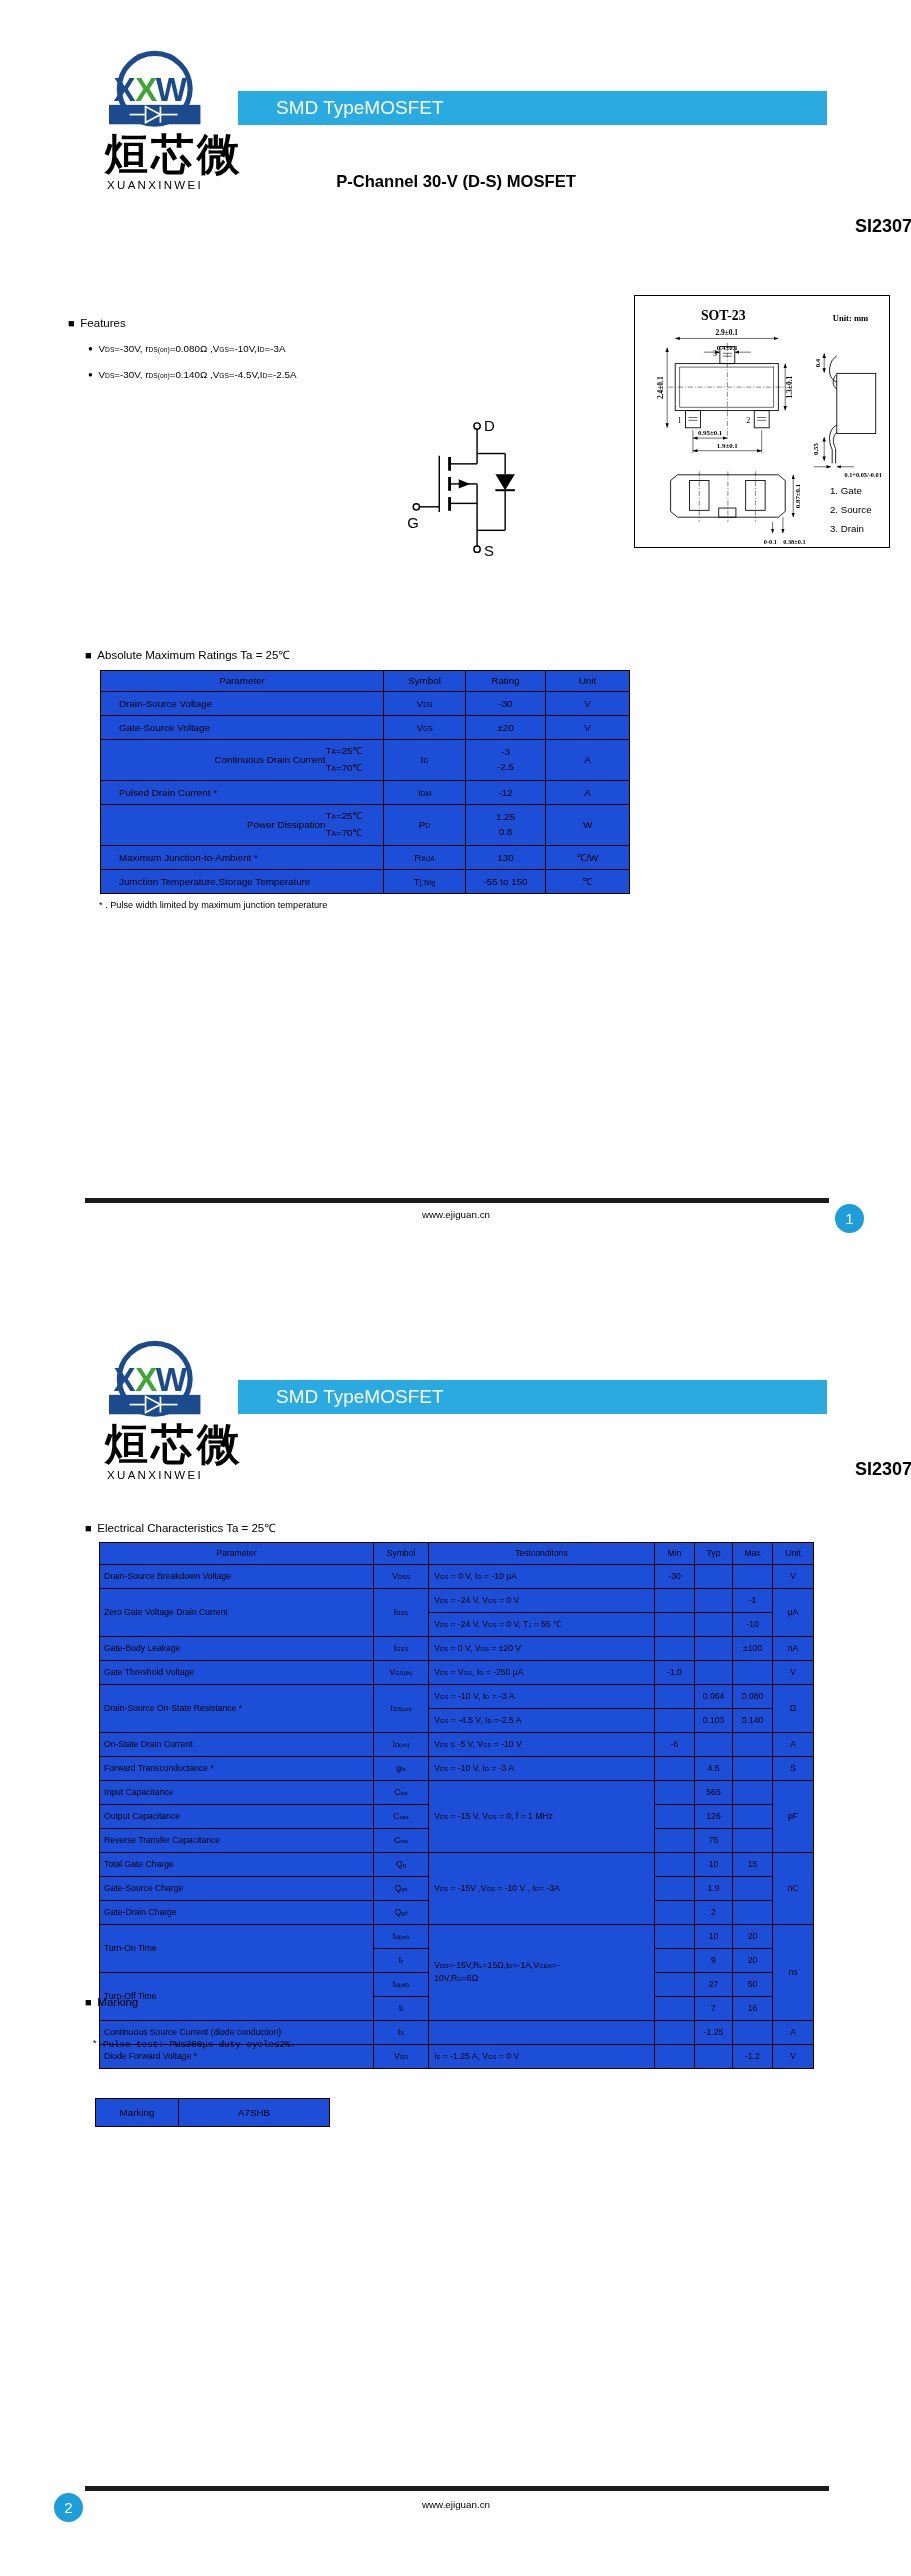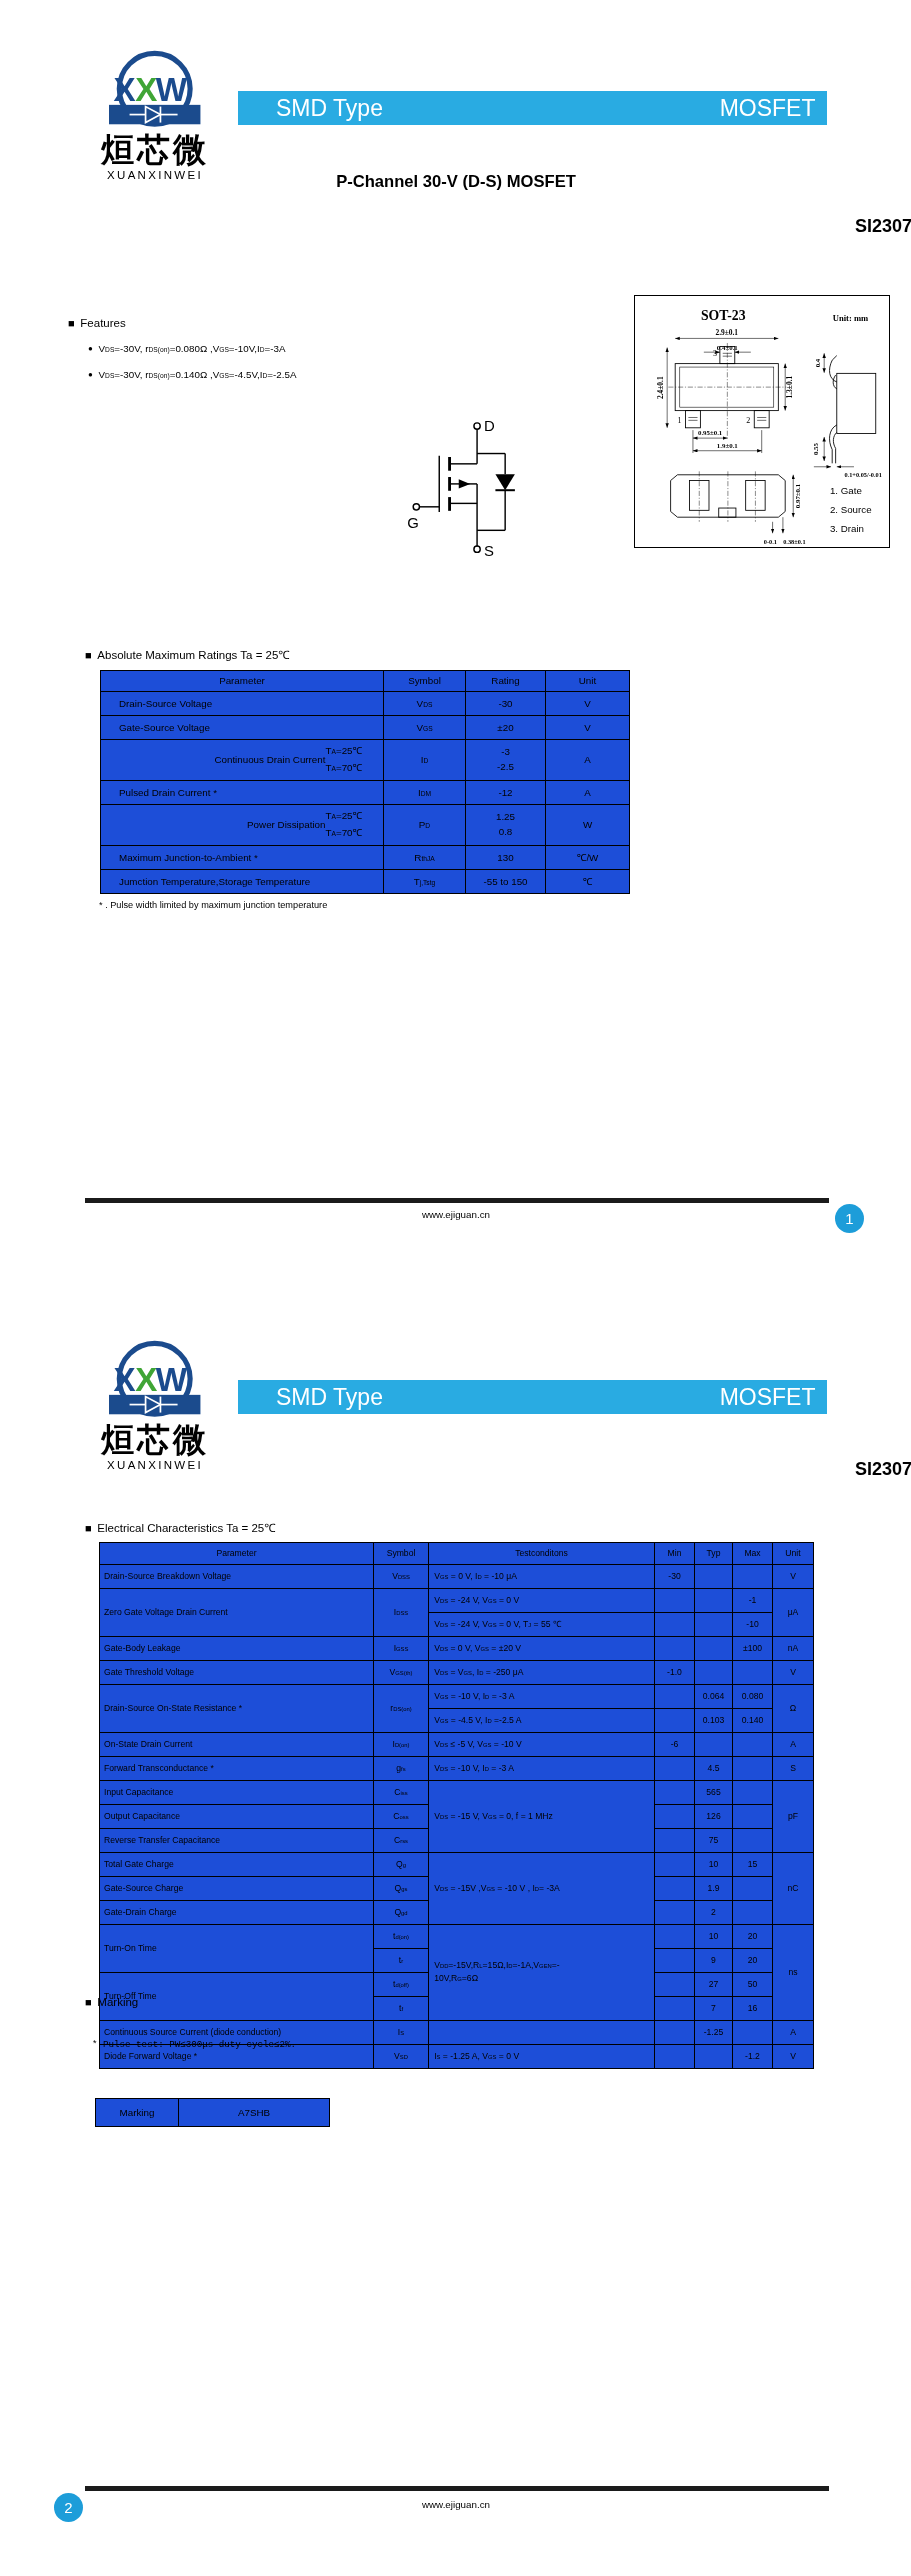--- a/index.html
+++ b/index.html
@@ -2,24 +2,24 @@
 <html style="font-size:9.2px"><head>
 <meta charset="utf-8">
 <style>
   html,body{margin:0;padding:0;background:#ffffff;}
   body{font-family:"Liberation Sans", sans-serif;color:#000;}
   #page{position:relative;width:912px;height:2576px;background:#fff;overflow:hidden;}
   .abs{position:absolute;}
   .sb{font-size:68%;}
   
   .logo{width:118px;text-align:center;}
-  .logo-cn{font-size:33px;font-weight:bold;letter-spacing:2.9px;line-height:1;margin-top:1.1px;white-space:nowrap;}
+  .logo-cn{font-size:43px;font-weight:bold;letter-spacing:2.9px;line-height:1;margin-top:1.1px;white-space:nowrap;margin-left:9px;}
   .logo-en{font-size:11.5px;letter-spacing:2.3px;margin-top:3.4px;white-space:nowrap;}
   
-  .banner{width:589px;height:34px;background:#29ABE2;color:#fff;display:flex;justify-content:space-between;align-items:center;font-size:23px;}
+  .banner{width:589px;height:34px;background:#29ABE2;color:#fff;display:flex;align-items:center;font-size:19px;}
   .banner .bl{padding-left:38px;}
   .banner .br{padding-right:11.5px;}
   .doc-title{left:0;width:912px;text-align:center;font-size:16.6px;font-weight:bold;}
   .part-no{left:0;width:912px;text-align:right;font-size:18px;font-weight:bold;}
   .sec-head{font-size:11.5px;white-space:nowrap;}
   .sec-head .sq{font-size:11px;margin-right:5.7px;}
   .feat{font-size:9.8px;white-space:nowrap;}
   .feat .dot{font-size:8px;margin-right:5.7px;vertical-align:0.6px;}
   
   table{border-collapse:collapse;table-layout:fixed;background:#1d4ed8;}

